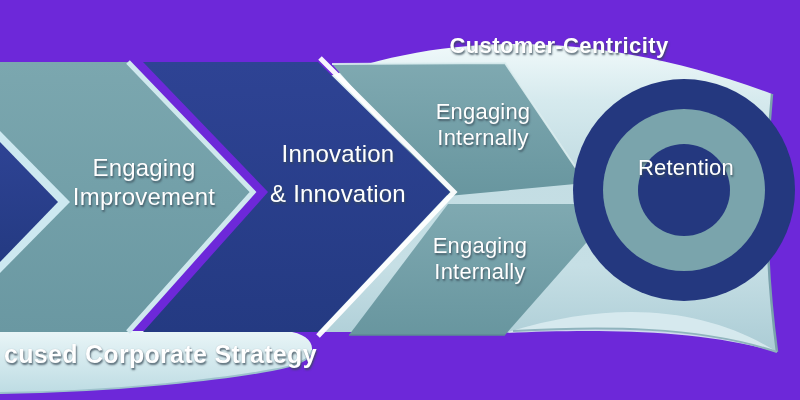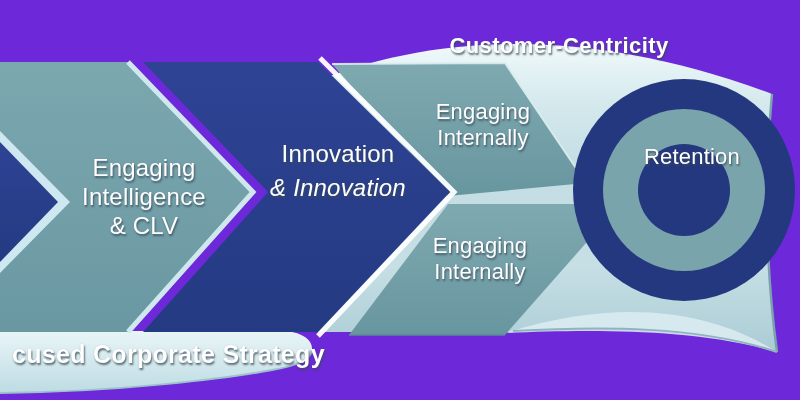--- a/index.html
+++ b/index.html
@@ -10,21 +10,21 @@
   #stage svg{position:absolute;left:0;top:0;}
   .label{
     position:absolute;color:#fff;text-align:center;white-space:nowrap;
     text-shadow:1px 2px 2px rgba(58,76,88,.78), 0 0 1px rgba(90,110,120,.4);
     line-height:29px;font-size:24px;letter-spacing:.2px;
   }
   .label .ln{display:block;}
   .centered{transform:translateX(-50%);}
   #top-banner-label{font-size:22px;font-weight:bold;letter-spacing:.4px;}
   #bottom-banner-label{font-size:25px;font-weight:bold;letter-spacing:.3px;text-align:left;}
-  #cx-label .gap{margin-top:7px;font-style:italic;}
+  #cx-label .gap{margin-top:13px;}
   #engaging-internally-label,#engaging-externally-label{font-size:22px;line-height:26px;}
   #target-label{font-size:22px;line-height:31px;}
   #target-label .bold{font-weight:bold;font-size:23px;letter-spacing:.2px;}
 </style>
 </head>
 <body>
 
 <div id="stage">
 
   <svg width="800" height="400" viewBox="0 0 800 400">
@@ -82,38 +82,37 @@
 
     <circle cx="684" cy="190" r="111" fill="#24387f"></circle>
     <circle cx="684" cy="190" r="81" fill="#7aa4ac"></circle>
     <circle cx="684" cy="190" r="46" fill="#24387f"></circle>
   </svg>
 
   <div class="label centered" id="top-banner-label" style="left:559px;top:31px;">Customer-Centricity</div>
 
   <div class="label centered" style="left:144px;top:153px;" id="ci-label">
     <span class="ln">Engaging</span>
-    <span class="ln">Intelligence</span>
-    <span class="ln">&amp; CLV</span>
+    <span class="ln">Improvement</span>
   </div>
 
   <div class="label centered" style="left:338px;top:140px;line-height:27px;" id="cx-label">
     <span class="ln">Innovation</span>
     <span class="ln gap">&amp; Innovation</span>
   </div>
 
   <div class="label centered" id="engaging-internally-label" style="left:483px;top:99px;">
     <span class="ln">Engaging</span>
     <span class="ln">Internally</span>
   </div>
 
   <div class="label centered" id="engaging-externally-label" style="left:480px;top:233px;">
     <span class="ln">Engaging</span>
     <span class="ln">Internally</span>
   </div>
 
-  <div class="label centered" id="target-label" style="left:686px;top:141px;margin-left:6px;">
+  <div class="label centered" id="target-label" style="left:686px;top:152px;">
     <span class="ln">Retention</span>
   </div>
 
-  <div class="label" id="bottom-banner-label" style="left:12px;top:340px;">cused Corporate Strategy</div>
+  <div class="label" id="bottom-banner-label" style="left:4px;top:340px;">cused Corporate Strategy</div>
 
 </div>
 
 </body></html>

